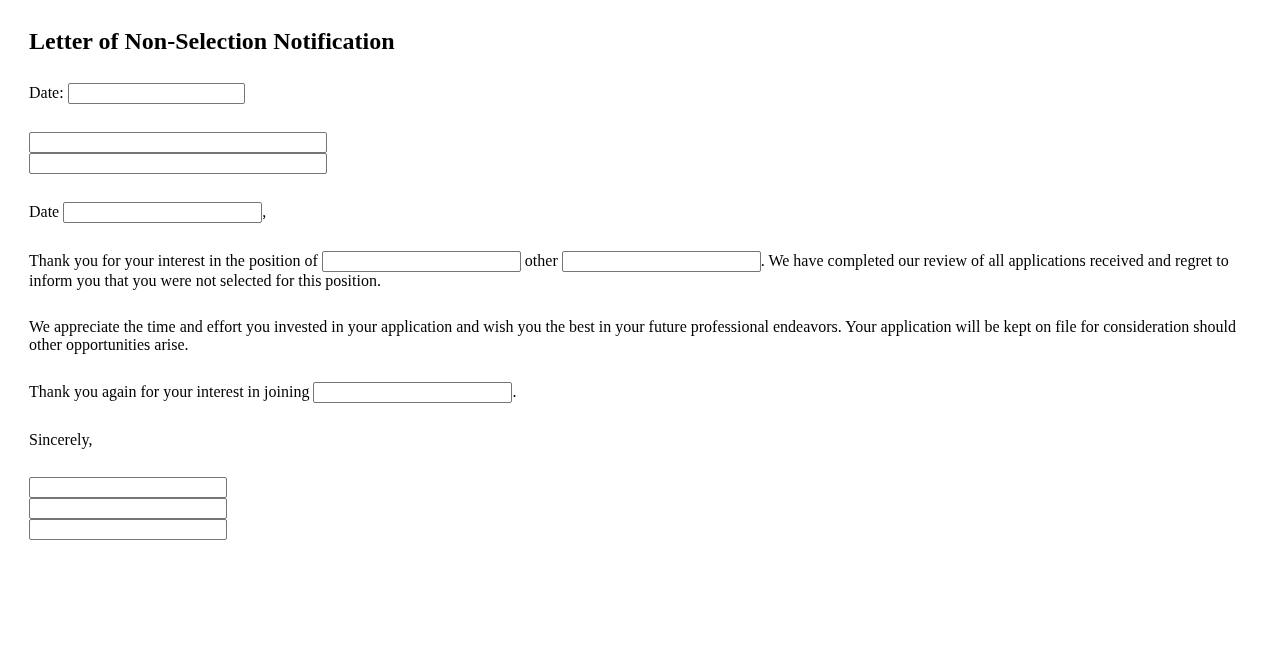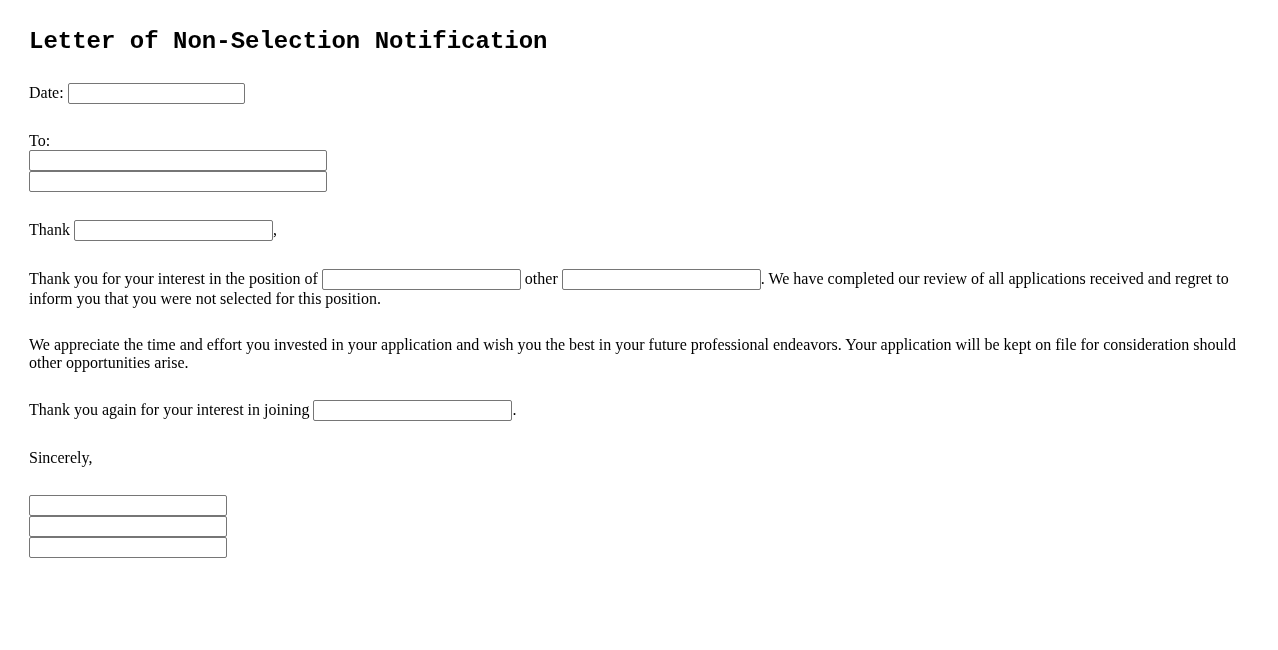--- a/index.html
+++ b/index.html
@@ -11,21 +11,21 @@
     margin: 8px 29px;
     font-family: "Liberation Serif", serif;
     font-size: 16px;
     line-height: normal;
     width: 1220px;
   }
   h1.doc-title {
     font-size: 24px;
     font-weight: bold;
     margin: 20px 0 19px 0;
-    font-family: Liberation Mono, monospace;
+    font-family: Liberation Serif, serif;
   }
   p {
     margin: 28px 0;
   }
   input[type="text"] {
     font-family: "Liberation Sans", sans-serif;
     font-size: 13.333px;
     height: 21px;
     padding: 1px 2px;
     margin: 0;
@@ -42,26 +42,25 @@
 </style>
 </head>
 <body>
 
 <h1 class="doc-title">Letter of Non-Selection Notification</h1>
 
 <p><span>Date:</span>
   <input type="text" class="input-date" value="" style=""></p>
 
 <p>
-    <span class="to-label">To:</span>
     <input type="text" class="input-to" value="" style="">
     <input type="text" class="input-to" value="" style="">
   </p>
 
-<p><span>Thank</span>
+<p><span>Date</span>
   <input type="text" class="input-inline" value="" style=""><span>,</span></p>
 
 <p><span>Thank you for your interest in the position of</span>
   <input type="text" class="input-inline" value="" style="">
   <span>other</span>
   <input type="text" class="input-inline" value="" style=""><span>. We have completed our review of all applications received and regret to inform you that you were not selected for this position.</span></p>
 
 <p>We appreciate the time and effort you invested in your application and wish you the best in your future professional endeavors. Your application will be kept on file for consideration should other opportunities arise.</p>
 
 <p><span>Thank you again for your interest in joining</span>

